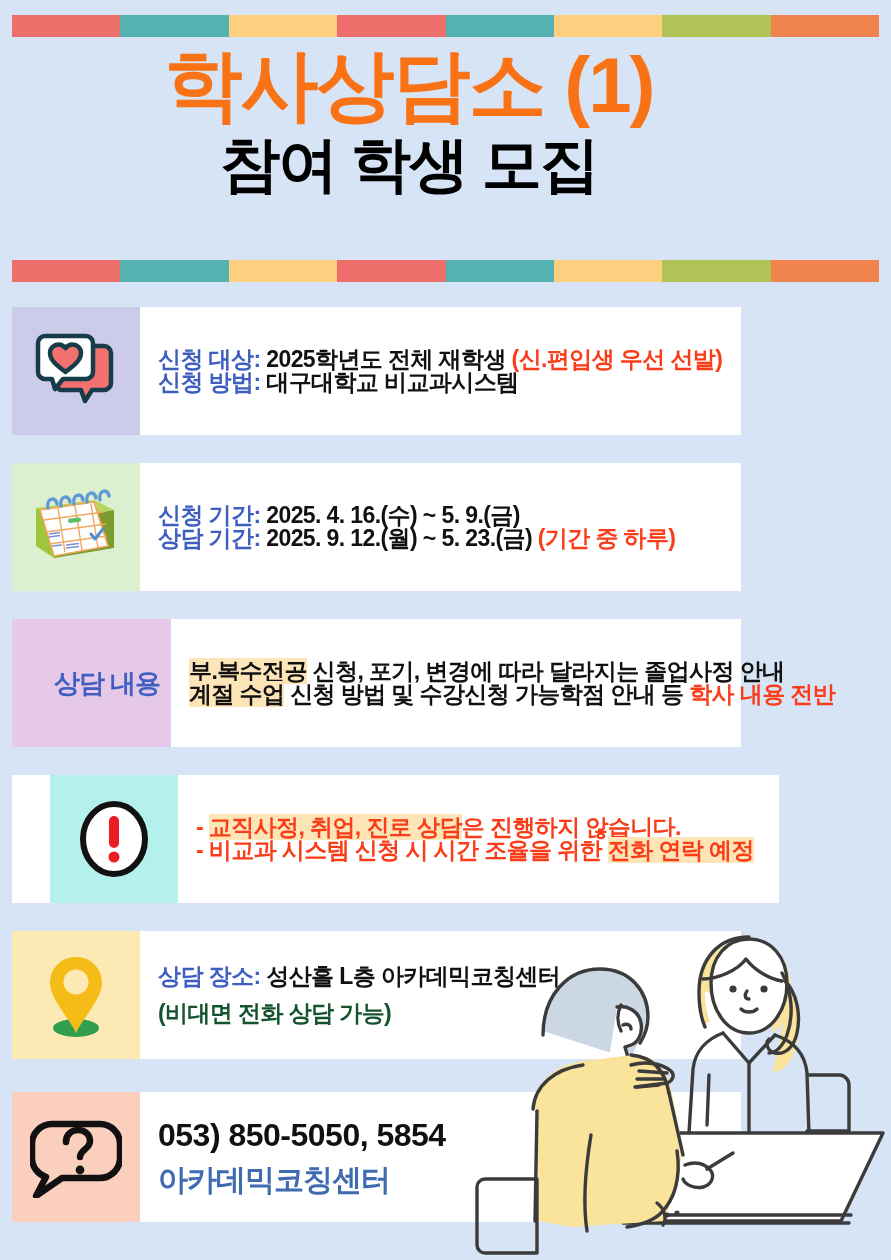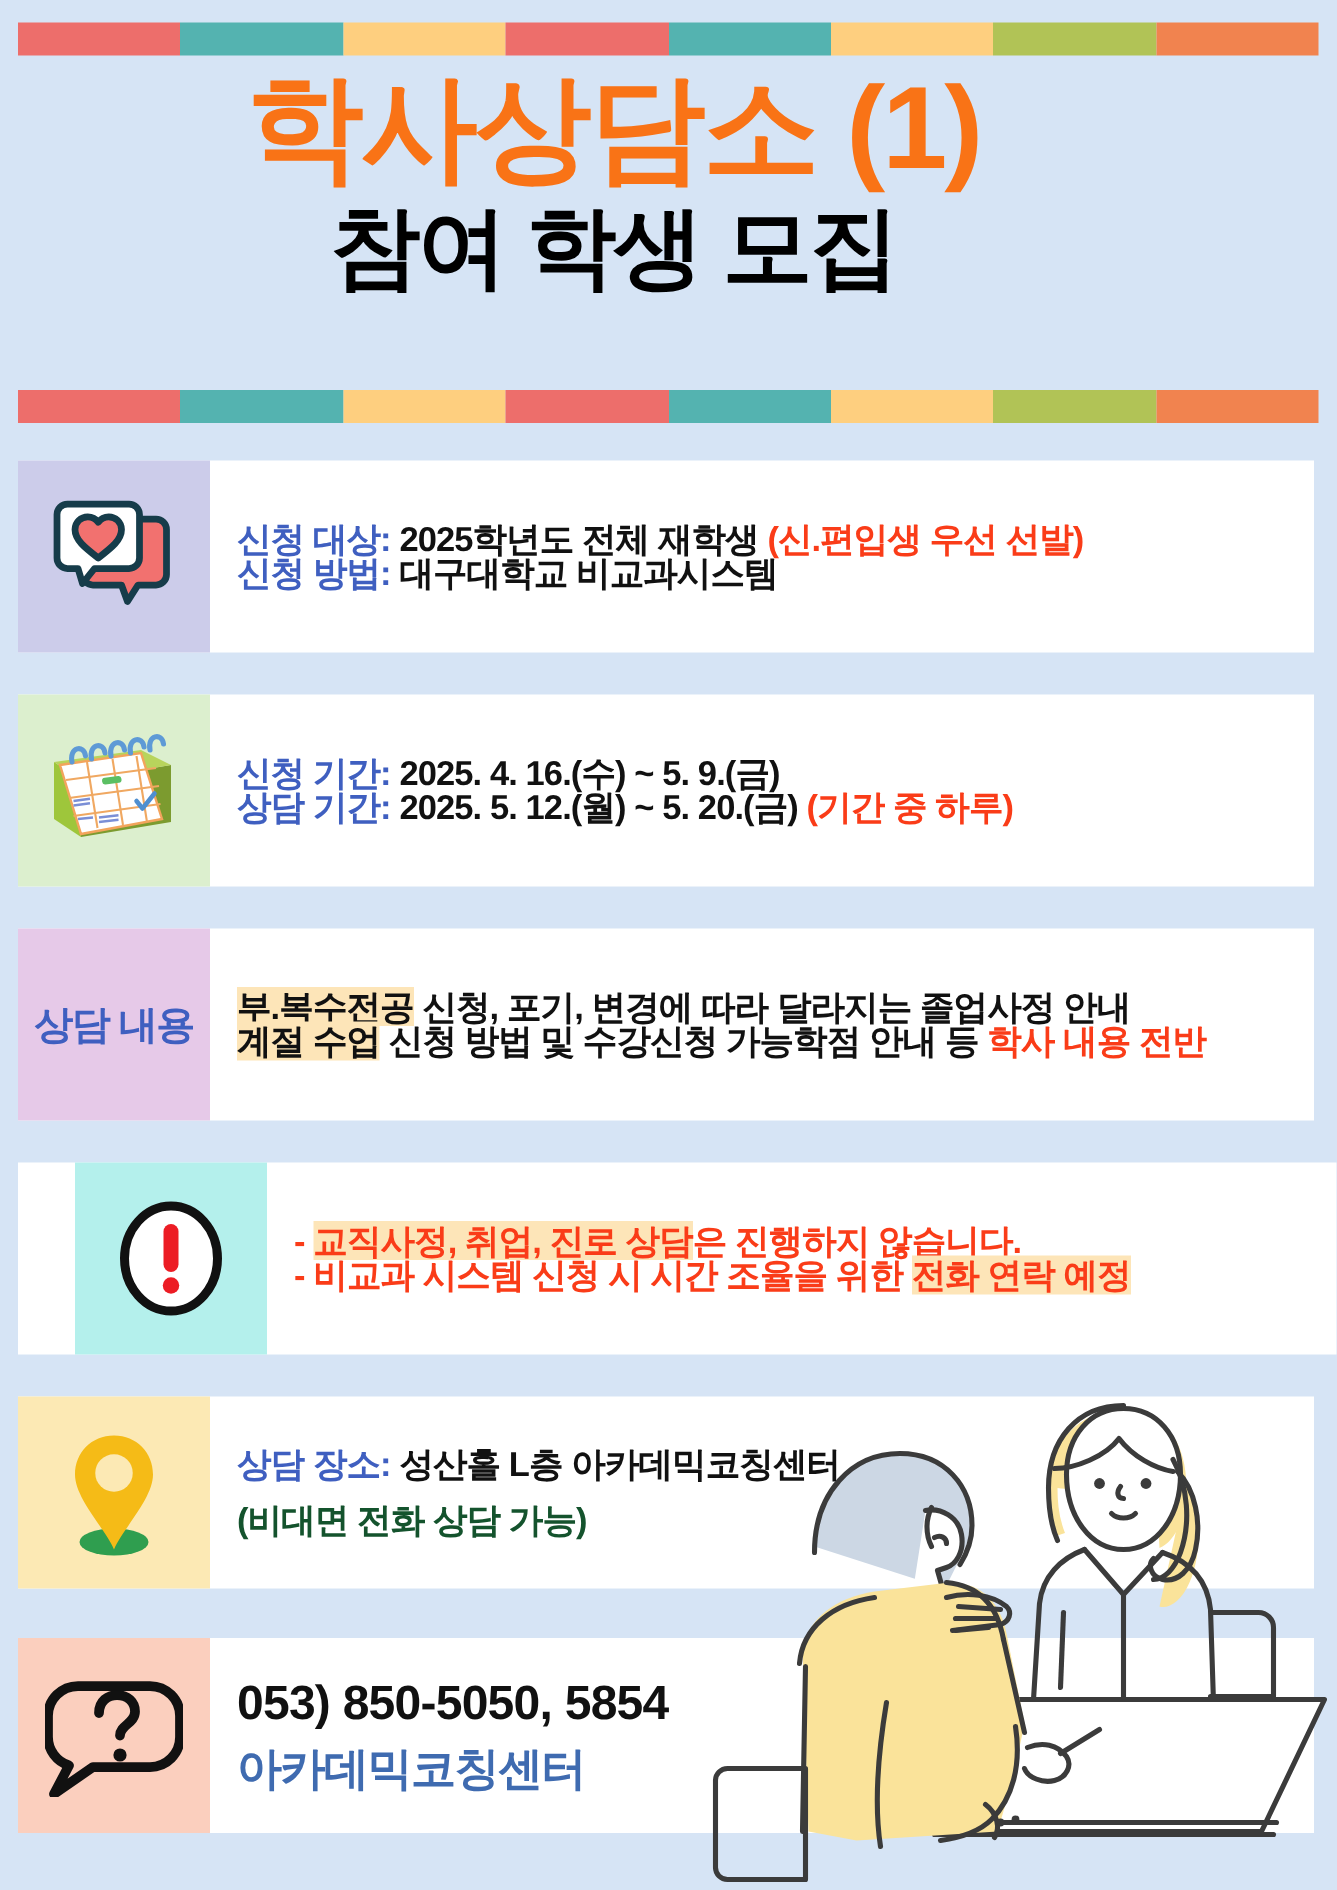--- a/index.html
+++ b/index.html
@@ -20,34 +20,34 @@
   
   .title-block{position:absolute;left:0;top:46px;width:818px;text-align:center;}
   .title-line{
     font-weight:bold;letter-spacing:-2px;line-height:1.02;
     font-family:"Liberation Sans","DejaVu Sans",sans-serif;
   }
   .title-1{font-size:78px;color:#f97316;}
   .title-2{font-size:60px;color:#000000;margin-top:8px;}
 
   
-  .row{position:absolute;left:12px;width:864px;display:flex;background:#ffffff;}
+  .row{position:absolute;left:12px;width:729px;display:flex;background:#ffffff;}
   .icon-cell{width:128px;flex:0 0 128px;display:flex;align-items:center;justify-content:center;}
   .text-cell{flex:1 1 auto;display:flex;flex-direction:column;justify-content:center;padding:0 0 0 18px;box-sizing:border-box;}
 
   .row1{top:307px;height:128px;}
   .row2{top:463px;height:128px;}
   .row3{top:619px;height:128px;}
   .row4{top:775px;height:128px;padding-left:38px;}
   .row5{top:931px;height:128px;}
   .row6{top:1092px;height:130px;}
 
   .ic-purple{background:#ccccea;}
   .ic-green{background:#dcefce;}
-  .ic-lav{background:#e6c9e8;}
+  .ic-lav{background:#e6c9e8;padding-left:31px;}
   .ic-cyan{background:#b4f0ec;}
   .ic-yellow{background:#fce9b4;}
   .ic-peach{background:#fbcfbe;}
 
   .line{
     font-size:23px;font-weight:bold;color:#111111;
     letter-spacing:-0.6px;line-height:1.0;white-space:nowrap;
     font-family:"Liberation Sans","DejaVu Sans",sans-serif;
   }
   .line + .line{}
@@ -152,21 +152,21 @@
         <path d="M63 50 l4 5 8 -10" stroke="#4f8fd0" stroke-width="3" fill="none" stroke-linecap="round" stroke-linejoin="round"></path>
       </svg>
     </div>
     <div class="text-cell">
       <div class="line">
         <span class="lbl">신청 기간:</span>
         <span class="blk">2025. 4. 16.(수) ~ 5. 9.(금)</span>
       </div>
       <div class="line">
         <span class="lbl">상담 기간:</span>
-        <span class="blk">2025. 5. 12.(월) ~ 5. 20.(금)</span>
+        <span class="blk">2025. 9. 12.(월) ~ 5. 23.(금)</span>
         <span class="red">(기간 중 하루)</span>
       </div>
     </div>
   </div>
 
   <div class="row row3">
     <div class="icon-cell ic-lav">
       <span class="sec-label">상담 내용</span>
     </div>
     <div class="text-cell">

